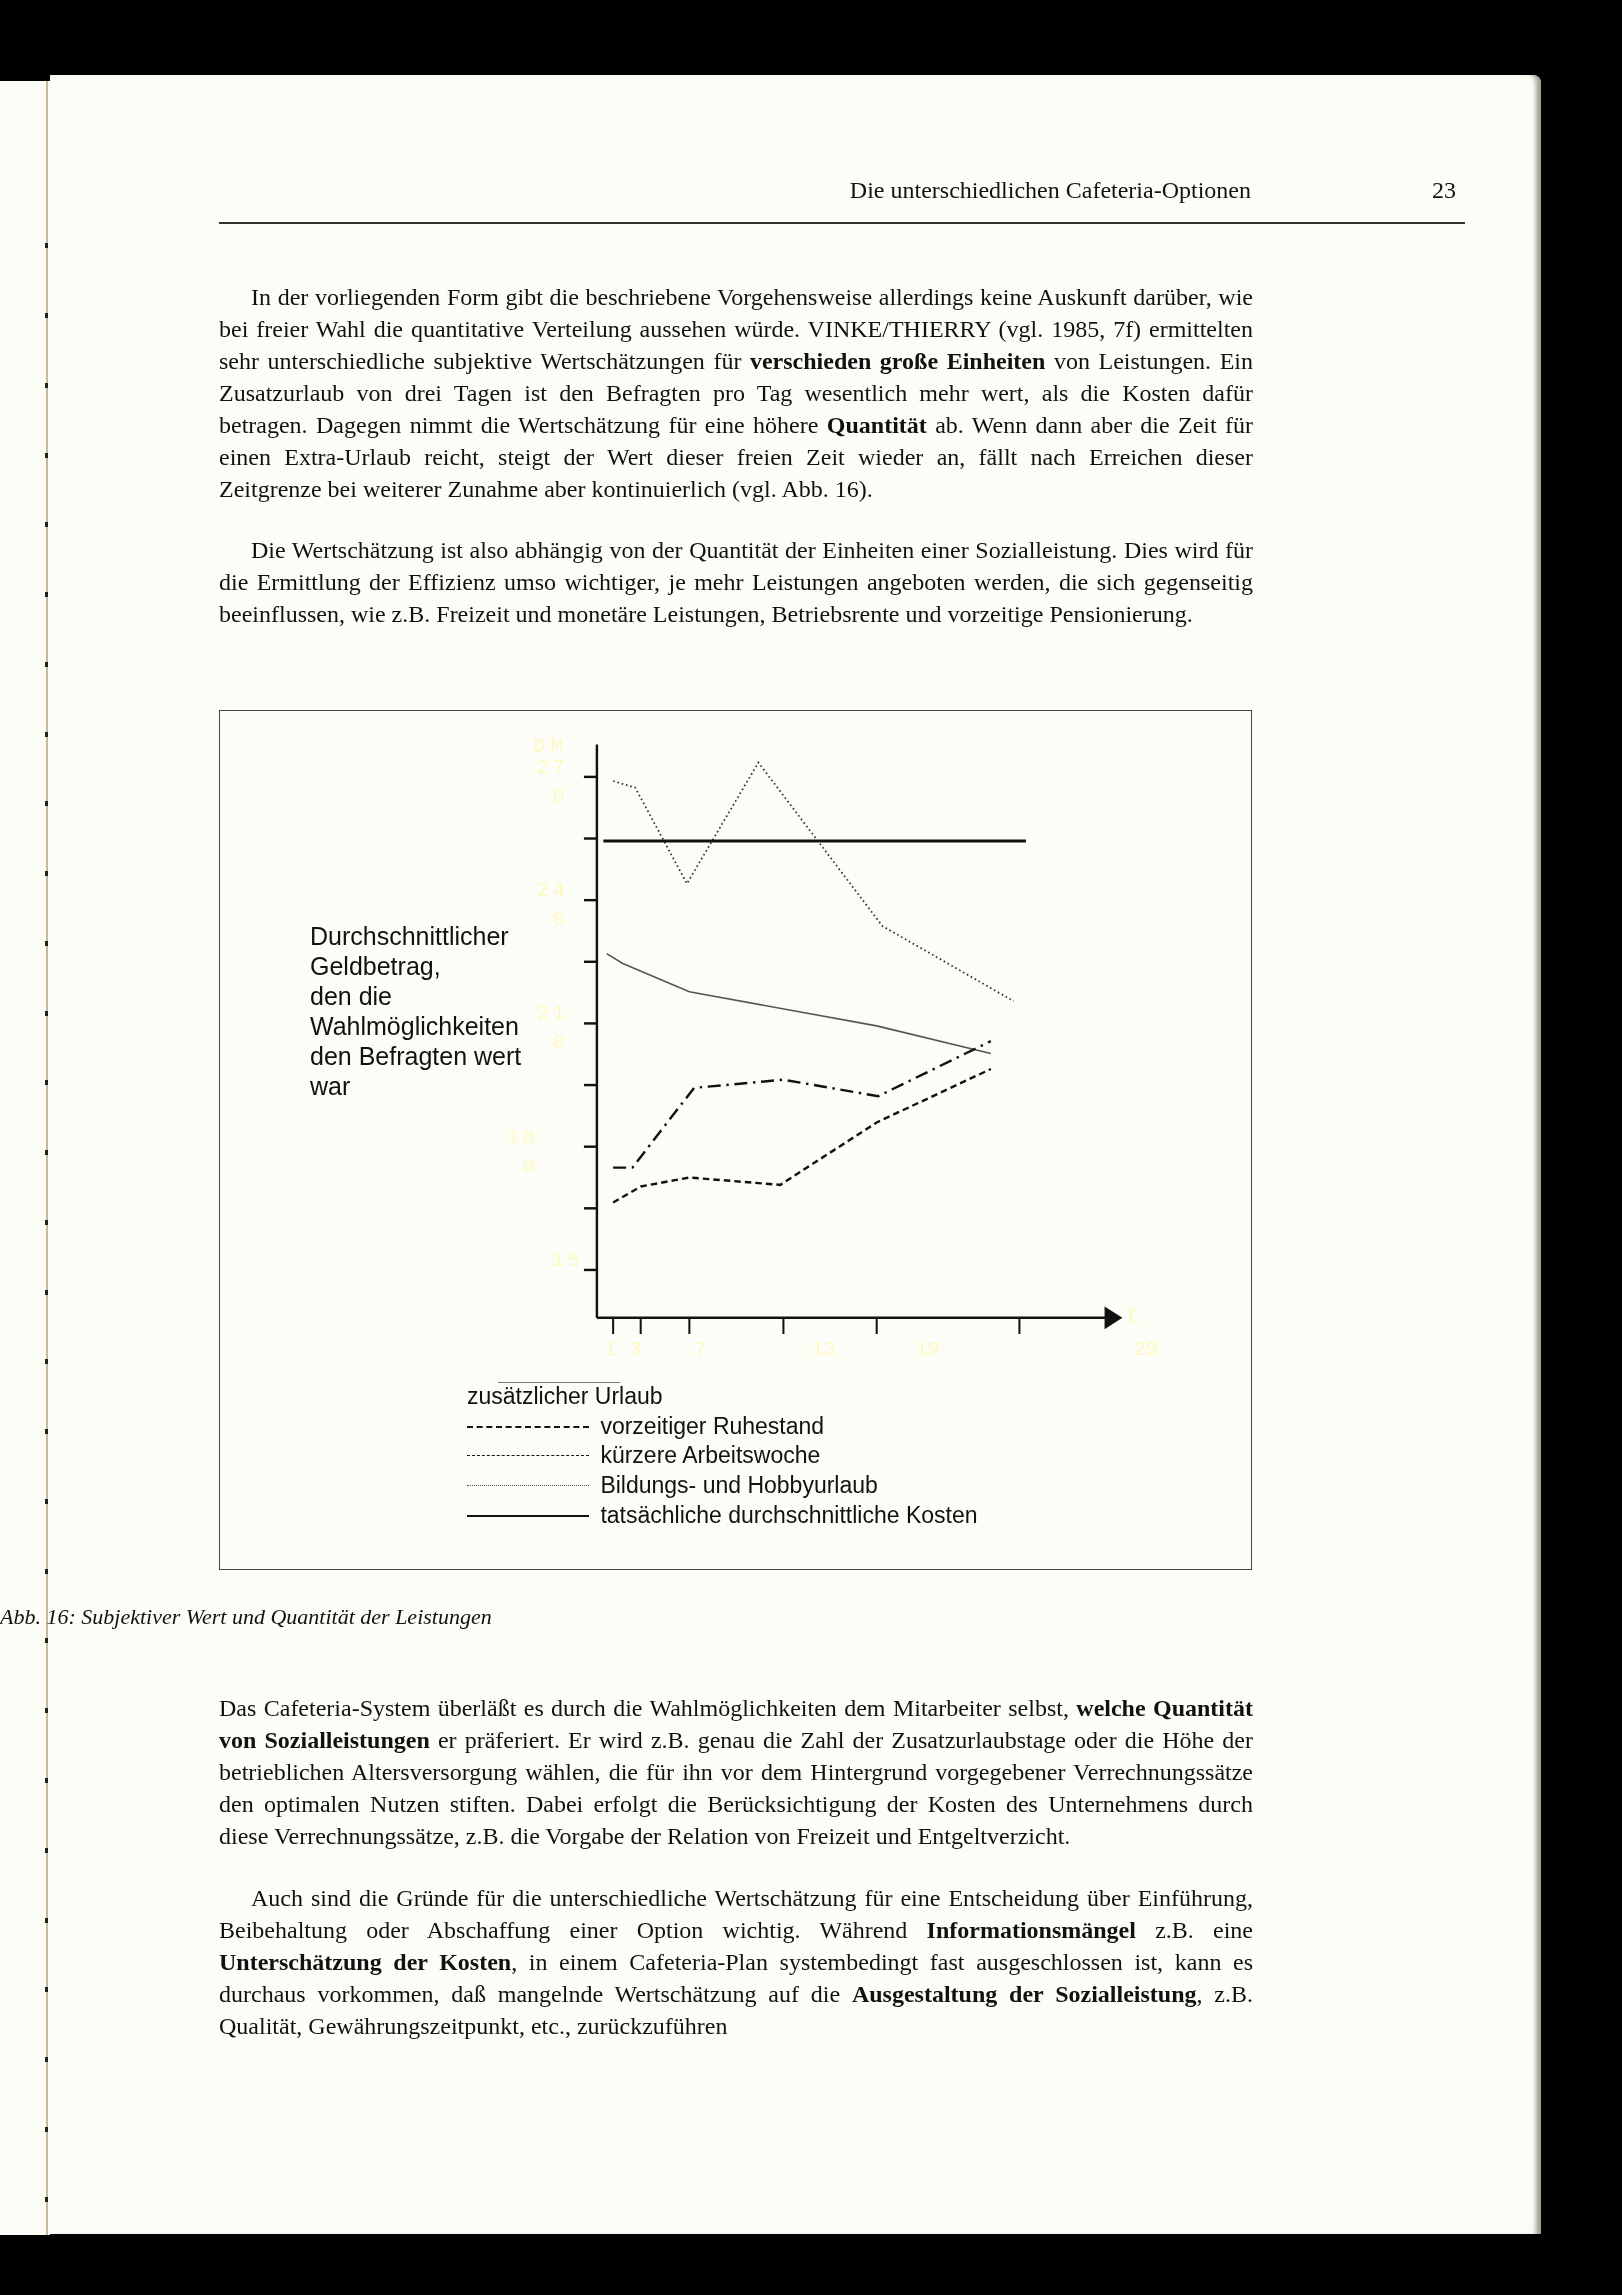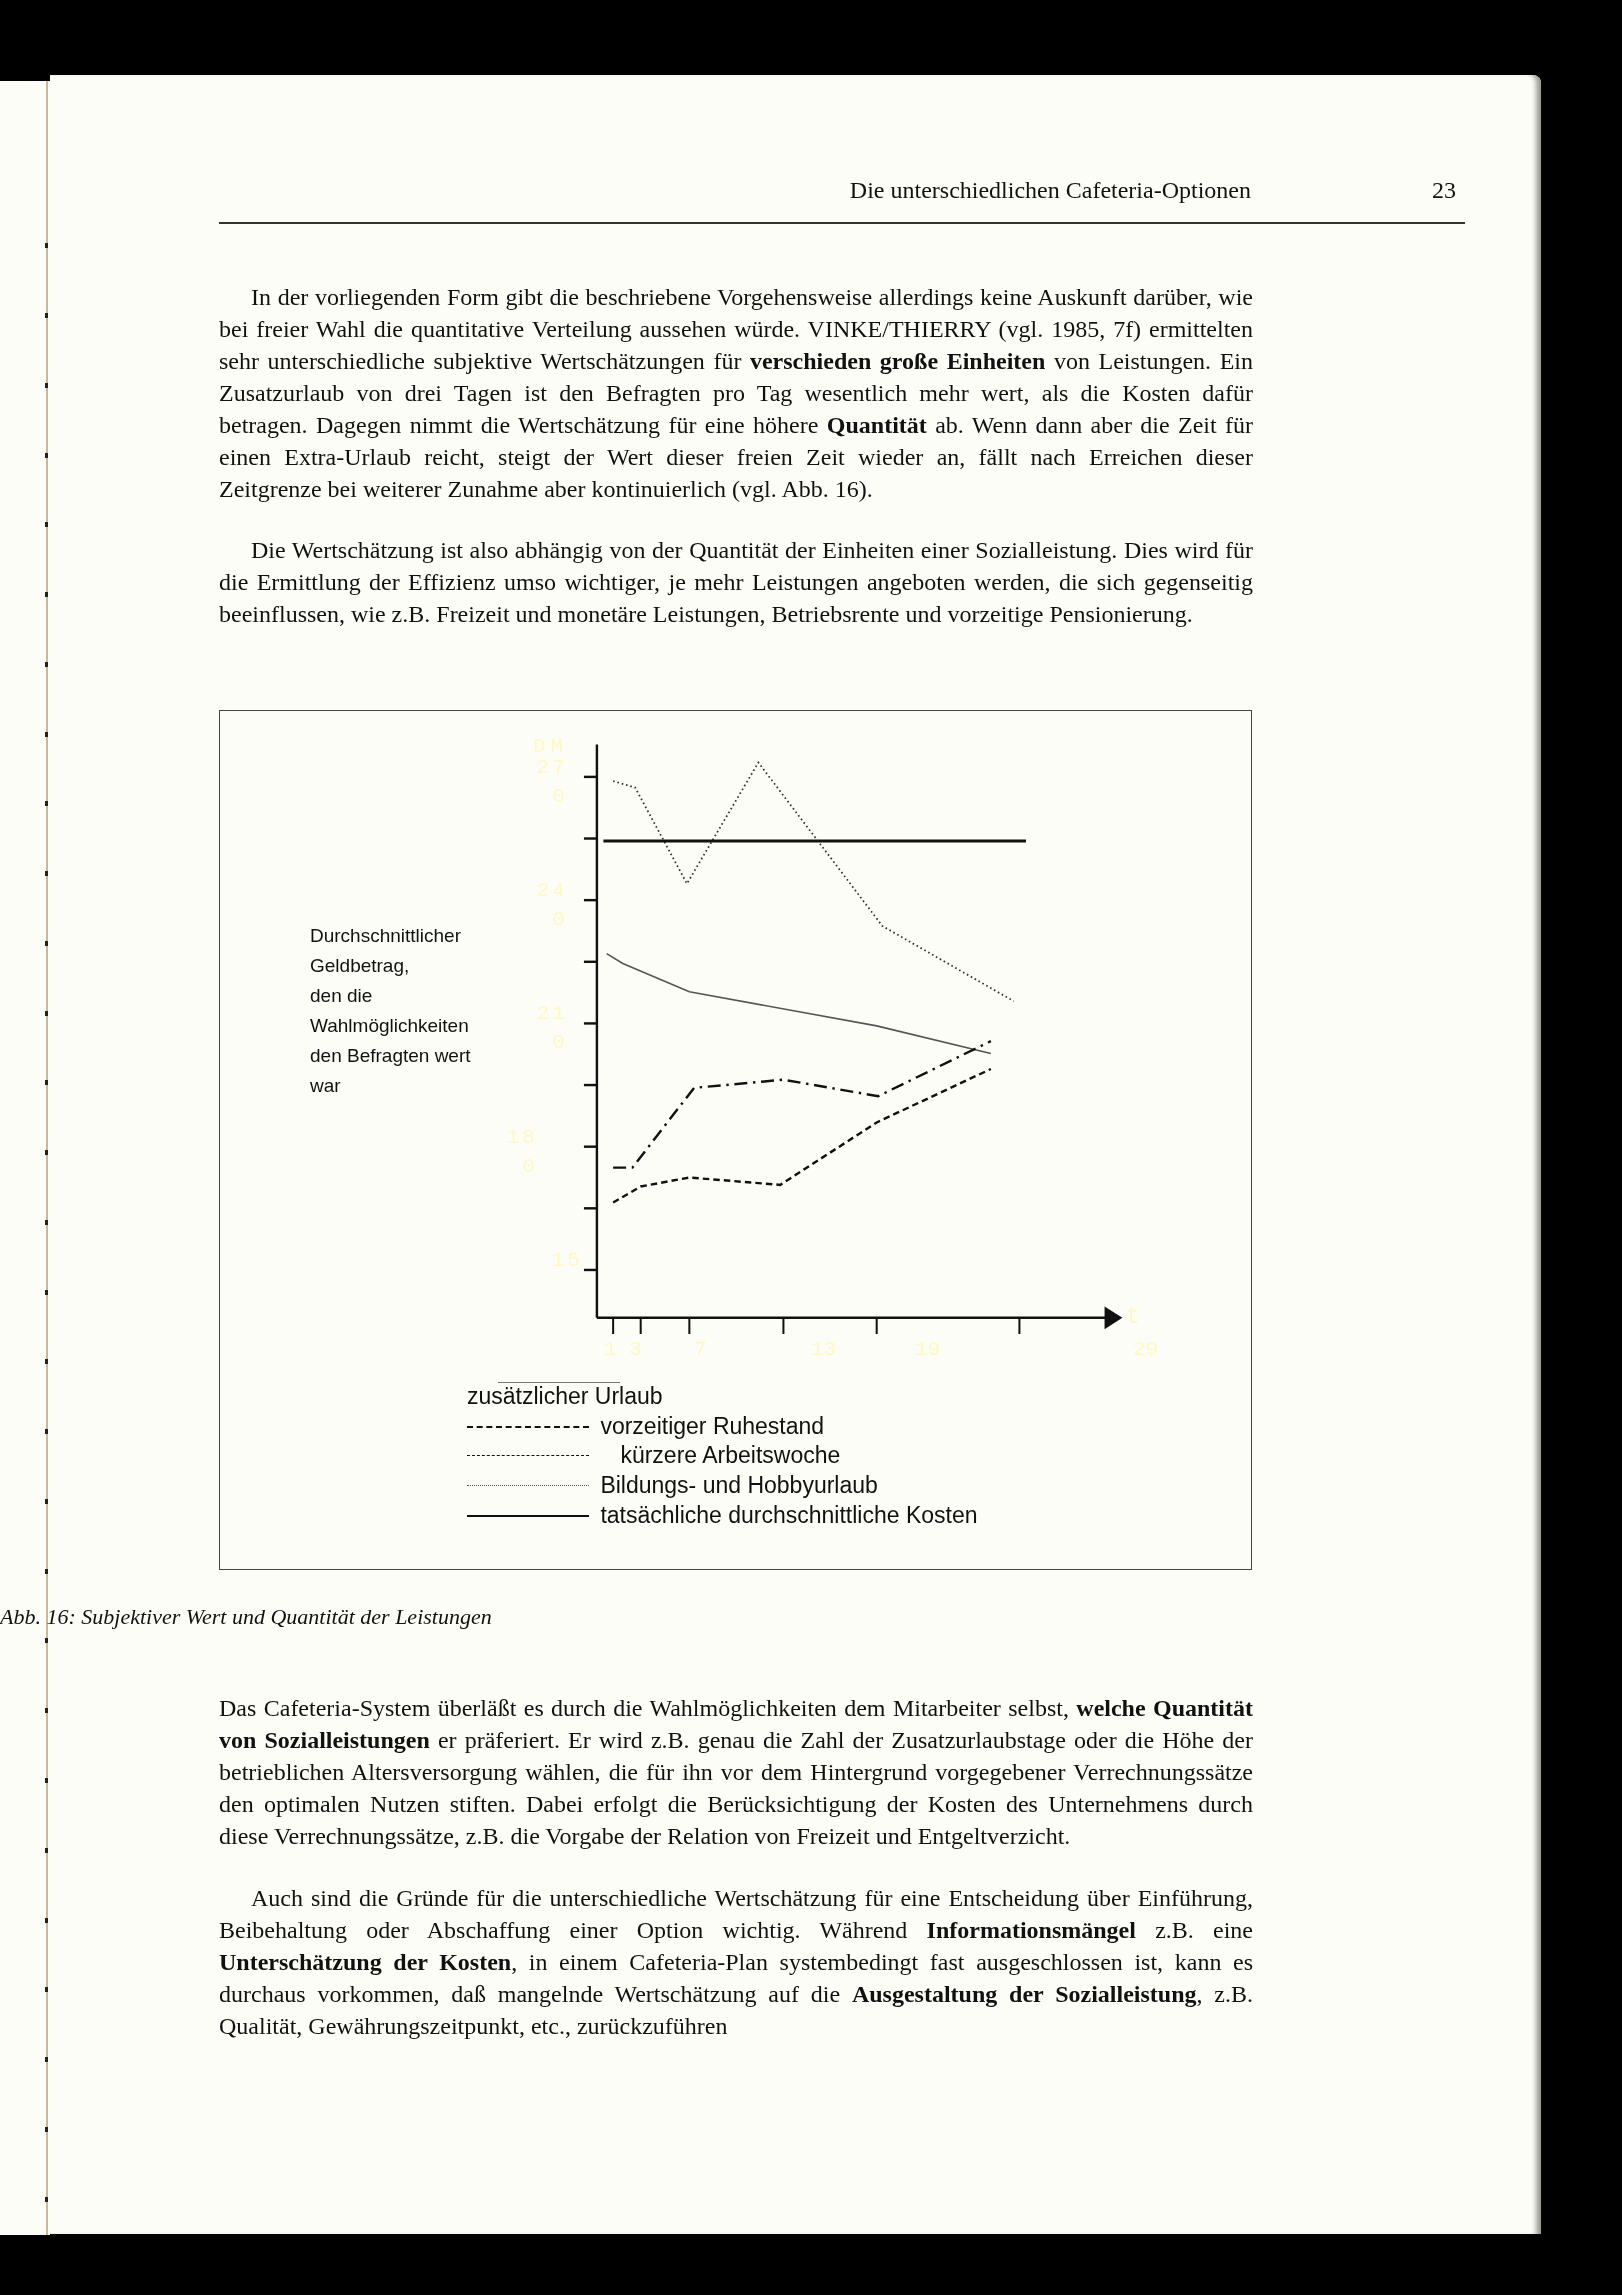--- a/index.html
+++ b/index.html
@@ -18,21 +18,21 @@
   .serif { font-family: "Liberation Serif", "DejaVu Serif", serif; color: #111; }
   .sans { font-family: "Liberation Sans", "DejaVu Sans", sans-serif; color: #111; }
   .mono { font-family: "Liberation Mono", "DejaVu Sans Mono", monospace; color: #fef9c3; }
   .header-title { position: absolute; right: 371px; top: 177px; font-size: 24px; white-space: nowrap; font-family: Liberation Serif, serif; }
   .header-page { position: absolute; left: 1432px; top: 177px; font-size: 24px; }
   .header-rule { position: absolute; left: 219px; top: 222px; width: 1246px; height: 1.6px; background: #333; }
   .para { position: absolute; left: 219px; width: 1034px; font-size: 24px; line-height: 32px; text-align: justify; text-align-last: left; }
   .para .indent { display: inline-block; width: 32px; }
   .para b { font-weight: bold; }
   .figure-box { position: absolute; left: 219px; top: 710px; width: 1033px; height: 860px; border: 1.6px solid #444; box-sizing: border-box; }
-  .ylabel { position: absolute; left: 310px; top: 921px; font-size: 19px; line-height: 30px; white-space: pre-line; }
+  .ylabel { position: absolute; left: 310px; top: 921px; font-size: 25px; line-height: 30px; white-space: pre-line; }
   .ytick-label { position: absolute; font-size: 21px; line-height: 29px; text-align: right; width: 49px; white-space: pre; letter-spacing: 3.2px; }
   .xtick-label { position: absolute; top: 1338px; font-size: 21px; }
   .axis-t { position: absolute; left: 1126px; top: 1304px; font-size: 23px; }
   .legend-item { position: absolute; left: 467px; height: 29px; display: flex; align-items: center; }
   .legend-swatch { width: 122px; height: 0; margin-right: 11.4px; }
   .legend-text { font-size: 23px; white-space: nowrap; }
   .caption { position: absolute; left: 0; width: 1472px; top: 1604px; text-align: left; font-size: 22px; font-style: italic; }
   svg.chart { position: absolute; left: 0; top: 0; }
 </style>
 </head>
@@ -138,21 +138,21 @@
 
 <div id="legend">
     <div class="legend-item" style="top: 1382px; flex-direction: column;">
       <div class="legend-swatch" style="border-top: 1.6px solid rgb(119, 119, 119);"></div>
       <span class="sans legend-text">zusätzlicher Urlaub</span>
     </div>
     <div class="legend-item" style="top: 1412px;">
       <div class="legend-swatch" style="border-top: 2.4px dashed rgb(17, 17, 17);"></div>
       <span class="sans legend-text">vorzeitiger Ruhestand</span>
     </div>
-    <div class="legend-item" style="top: 1441px; gap: 20px;">
+    <div class="legend-item" style="top: 1441px;">
       <div class="legend-swatch" style="border-top: 1.6px dashed rgb(17, 17, 17);"></div>
       <span class="sans legend-text">kürzere Arbeitswoche</span>
     </div>
     <div class="legend-item" style="top: 1471px;">
       <div class="legend-swatch" style="border-top: 1.6px dotted rgb(85, 85, 85);"></div>
       <span class="sans legend-text">Bildungs- und Hobbyurlaub</span>
     </div>
     <div class="legend-item" style="top: 1501px;">
       <div class="legend-swatch" style="border-top: 2.4px solid rgb(17, 17, 17);"></div>
       <span class="sans legend-text">tatsächliche durchschnittliche Kosten</span>

